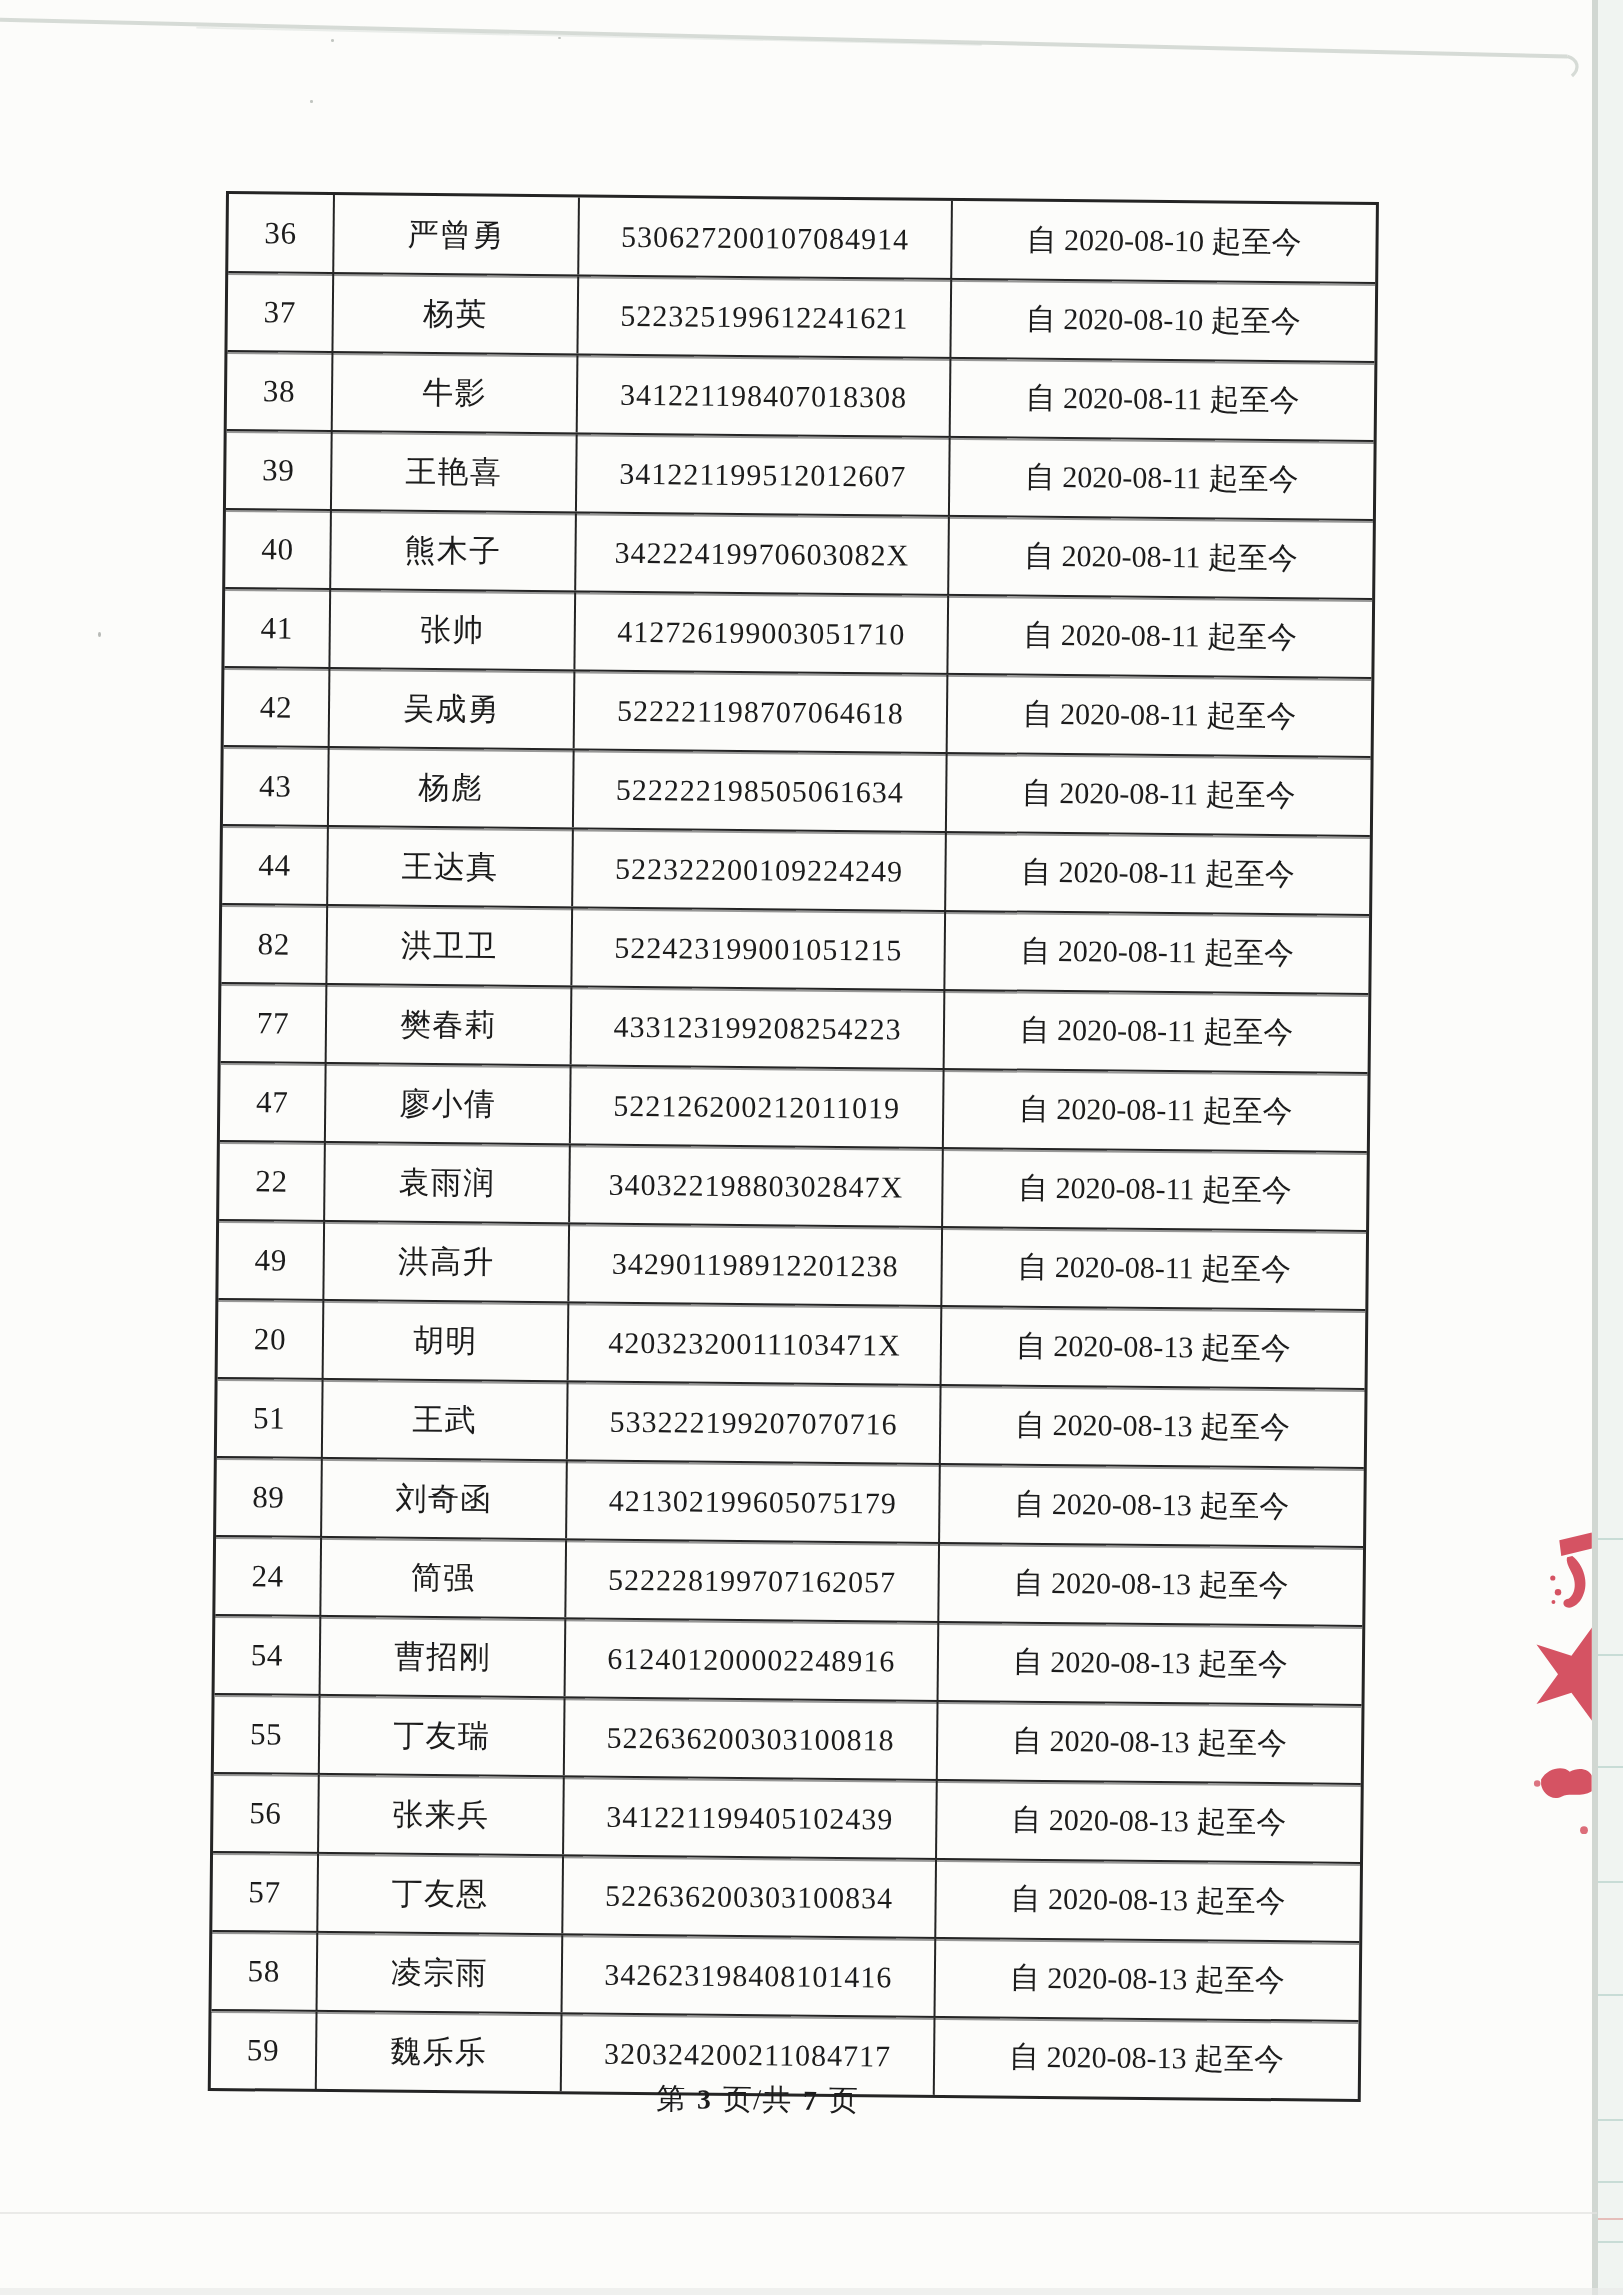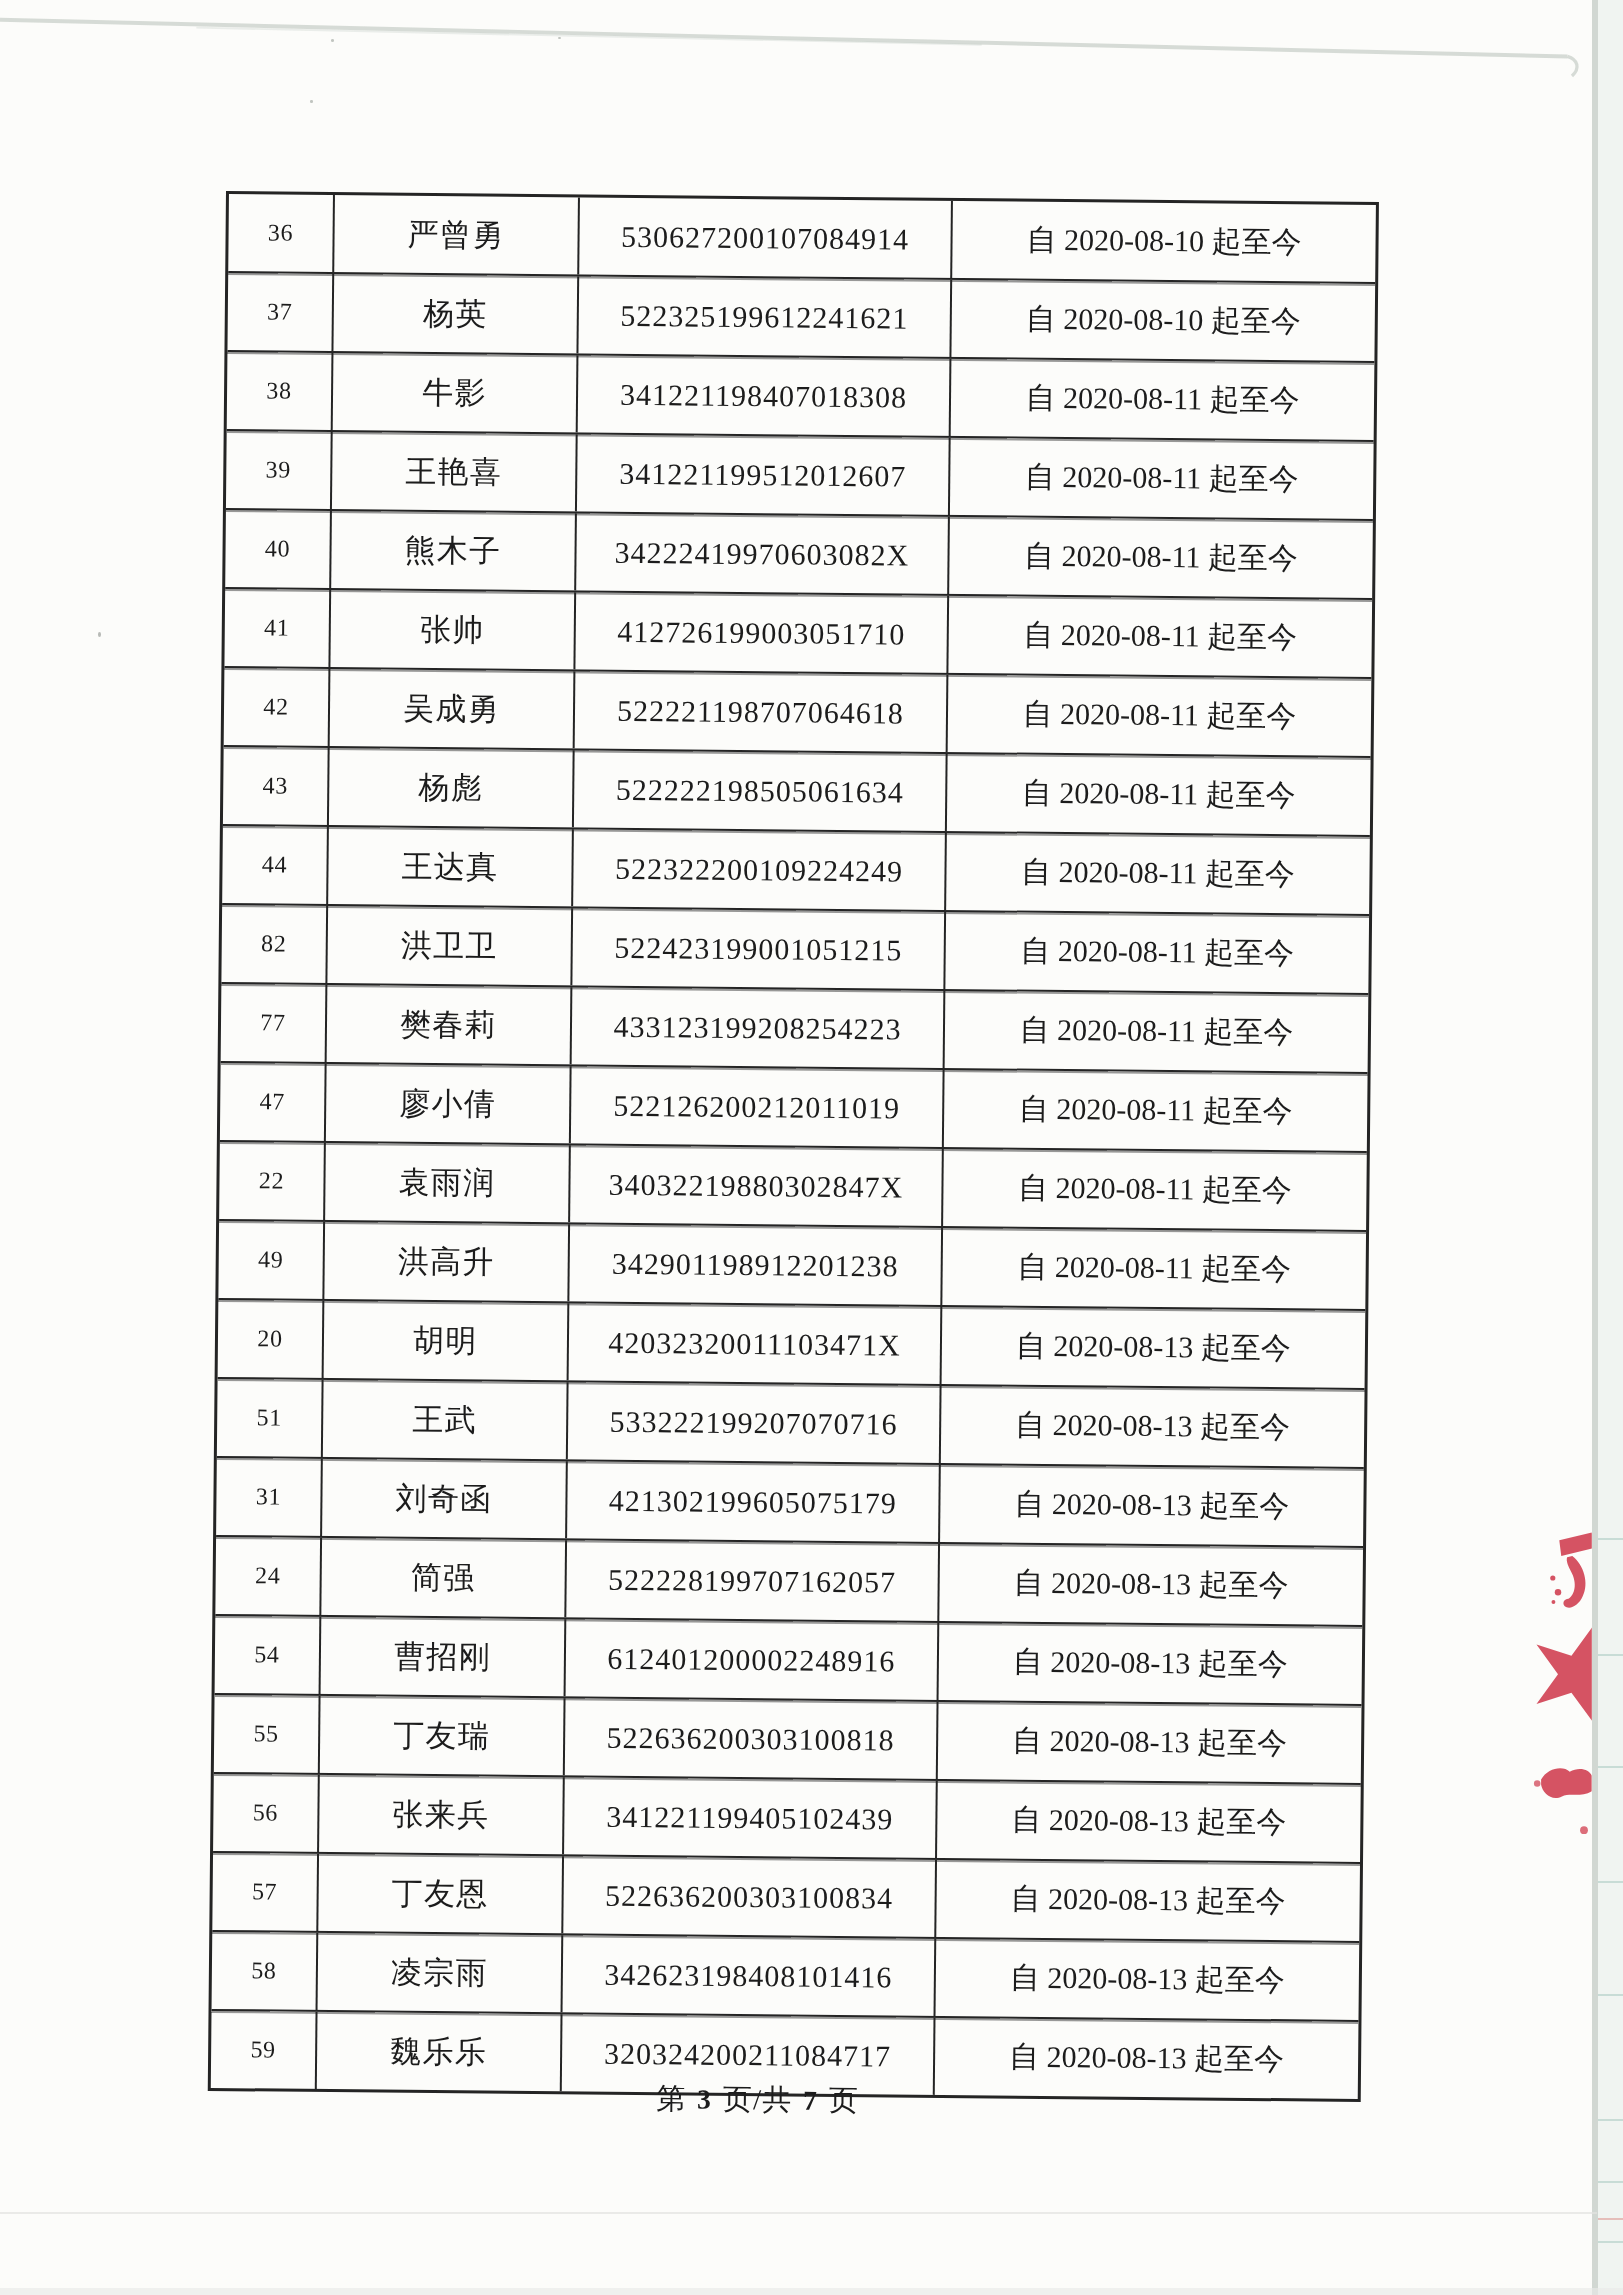--- a/index.html
+++ b/index.html
@@ -34,21 +34,21 @@
   }
   .row + .row{
     border-top:2.6px solid var(--border);
     box-shadow:inset 0 7.2px 0 -5.2px rgba(30,30,30,.45); 
   }
   .cell{
     display:flex;align-items:center;justify-content:center;
     overflow:hidden;white-space:nowrap;
   }
   .cell + .cell{border-left:2px solid var(--border);}
-  .cell-no{font-size:24px;letter-spacing:0.7px;}
+  .cell-no{font-size:31px;letter-spacing:0.7px;}
   .cell-name{font-size:31px;letter-spacing:1.3px;}
   .cell-id{font-size:30px;letter-spacing:1px;}
   .cell-period{font-size:30px;}
   
   .footer{
     position:absolute;left:200px;top:2074px;width:1152px;height:42px;
     display:flex;align-items:center;justify-content:center;
     font-size:29px;letter-spacing:1.3px;
   }
   .footer .num{font-weight:700;margin:0 10.5px;font-size:27.5px;}
@@ -199,21 +199,21 @@
         <div class="cell cell-id">42032320011103471X</div>
         <div class="cell cell-period">自 2020-08-13 起至今</div>
       </div>
       <div class="row">
         <div class="cell cell-no">51</div>
         <div class="cell cell-name">王武</div>
         <div class="cell cell-id">533222199207070716</div>
         <div class="cell cell-period">自 2020-08-13 起至今</div>
       </div>
       <div class="row">
-        <div class="cell cell-no">31</div>
+        <div class="cell cell-no">89</div>
         <div class="cell cell-name">刘奇函</div>
         <div class="cell cell-id">421302199605075179</div>
         <div class="cell cell-period">自 2020-08-13 起至今</div>
       </div>
       <div class="row">
         <div class="cell cell-no">24</div>
         <div class="cell cell-name">简强</div>
         <div class="cell cell-id">522228199707162057</div>
         <div class="cell cell-period">自 2020-08-13 起至今</div>
       </div>

